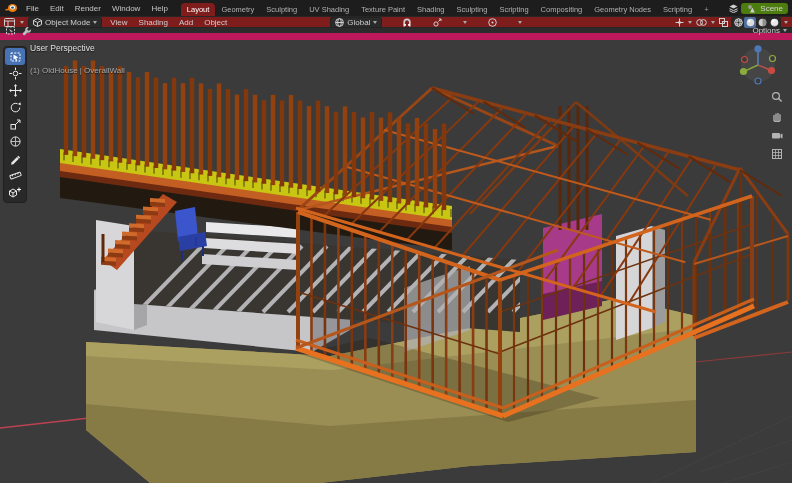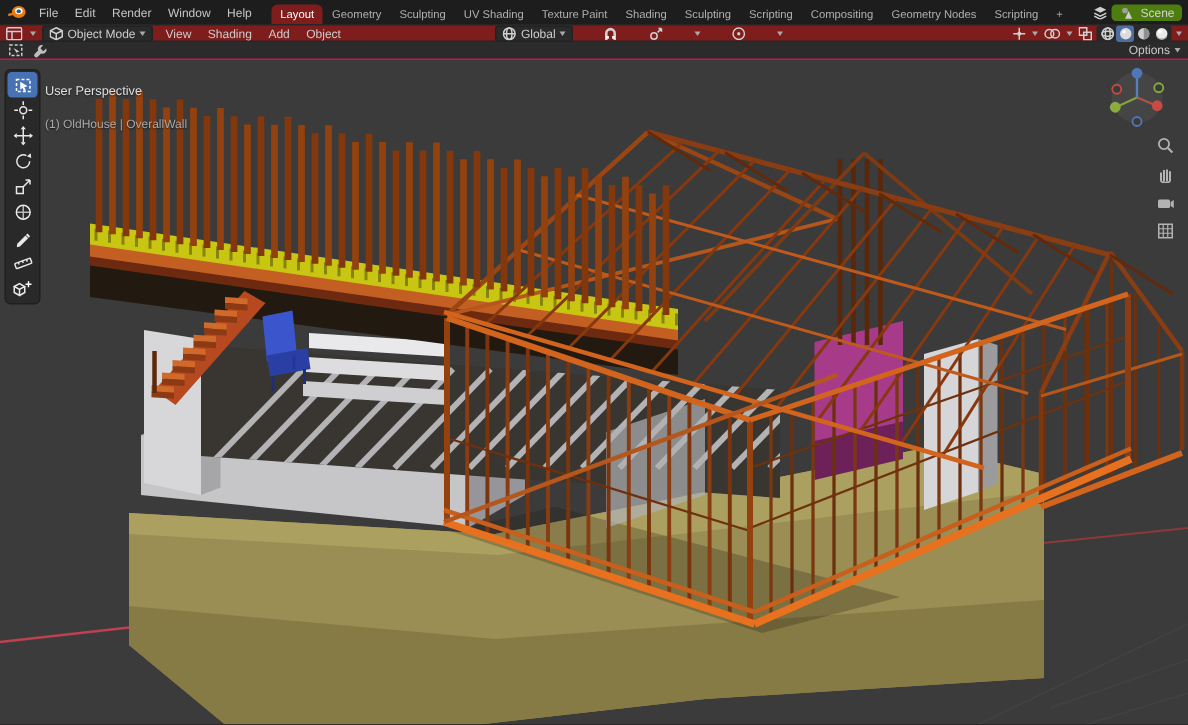--- a/index.html
+++ b/index.html
@@ -23,27 +23,27 @@
   .chip{display:flex;align-items:center;gap:2px;background:#2a2a2a;border:1px solid #222;border-radius:2px;
     padding:0 3px;height:11px;white-space:nowrap}
   .tri{width:0;height:0;border-left:2.5px solid transparent;border-right:2.5px solid transparent;
     border-top:3.5px solid #a9a9a9;display:inline-block;margin:0 1px}
   .mid{display:flex;align-items:center;gap:19px;margin-left:95px}
   .right-cluster{margin-left:auto;display:flex;align-items:center;gap:2px}
   .sphere-group{display:flex;align-items:center;background:#282828;border-radius:2px;height:11px;padding:0 1px}
   .sphere{width:12px;height:11px;display:flex;align-items:center;justify-content:center;border-radius:2px}
   .sphere.active{background:#4f6d9f}
   
-  .toolrow{display:flex;align-items:center;height:12px;background:#2b2b2b;border-bottom:1px solid #be185d;
+  .toolrow{display:flex;align-items:center;height:12px;background:#2b2b2b;border-bottom:7px solid #be185d;
     padding:0 4px;gap:4px;font-size:8px;color:#c9c9c9}
   .options{margin-left:auto;display:flex;align-items:center;gap:2px}
   
   .viewport{position:relative;width:792px;height:443px;background:#3b3b3b;overflow:hidden}
   #scene-svg{position:absolute;left:0;top:0;width:792px;height:443px;display:block}
-  .ovl{position:absolute;left:30px;top:15px;pointer-events:none}
+  .ovl{position:absolute;left:30px;top:3px;pointer-events:none}
   .ovl .l1{font-size:8.5px;color:#e0e0e0;text-shadow:0 1px 1px rgba(0,0,0,.65)}
   .ovl .l2{font-size:8px;color:#a9a9a9;margin-top:13px;text-shadow:0 1px 1px rgba(0,0,0,.65)}
   .toolcol{position:absolute;left:3px;top:6px;background:rgba(40,40,40,.93);border:1px solid #202020;
     border-radius:4px;padding:1px;display:flex;flex-direction:column}
   .toolbtn{width:20px;height:17px;display:flex;align-items:center;justify-content:center;border-radius:3px}
   .toolbtn.active{background:#4772b3}
   .gizmo{position:absolute;right:12px;top:3px}
   .sideicons{position:absolute;right:8px;top:50px;display:flex;flex-direction:column;gap:5px;align-items:center}
   .si{width:14px;height:14px;display:flex;align-items:center;justify-content:center;opacity:.85}
 </style>

